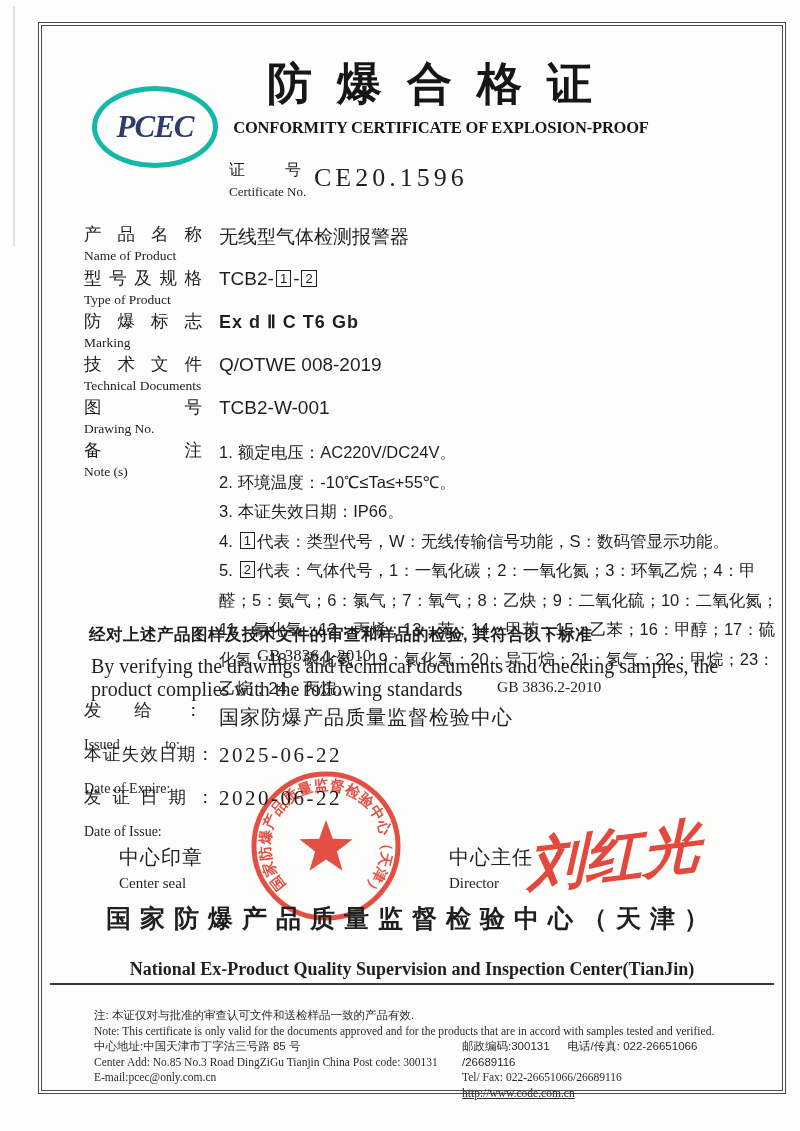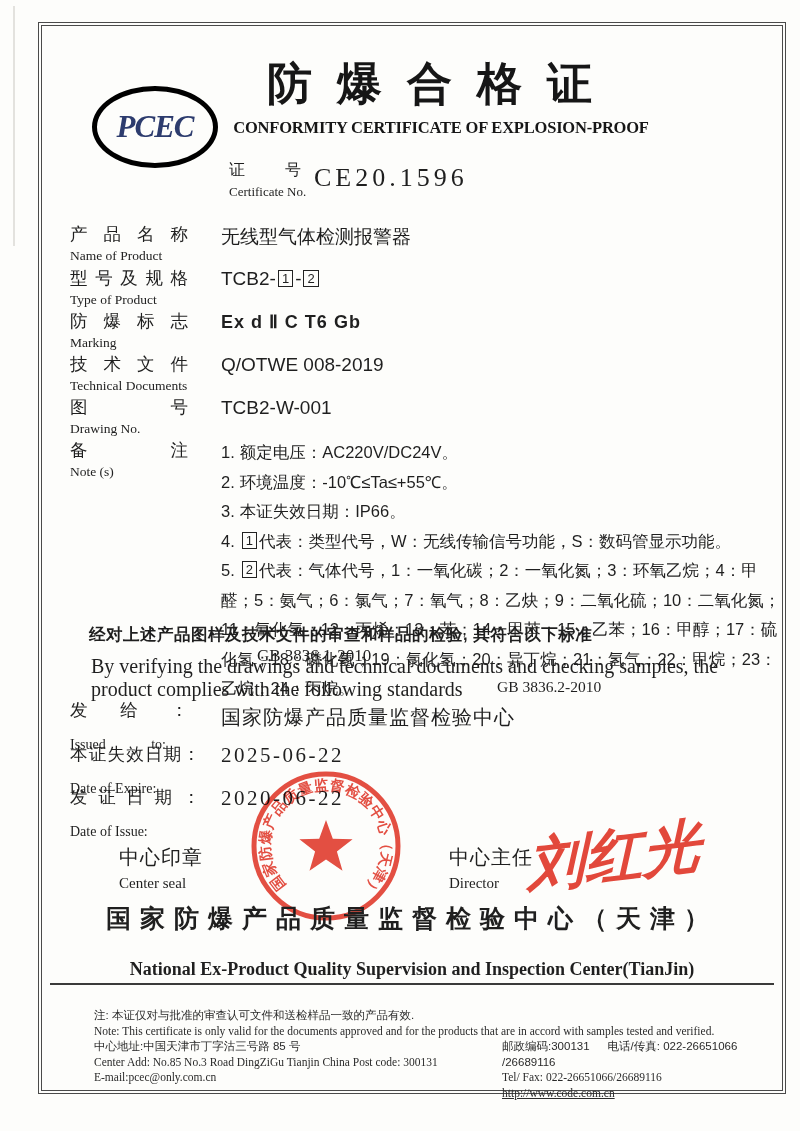--- a/index.html
+++ b/index.html
@@ -5,37 +5,37 @@
   * { margin:0; padding:0; box-sizing:border-box; }
   html,body { width:800px; height:1131px; background:#fdfdfb; overflow:hidden;
               font-family:"Liberation Sans", sans-serif; color:#1f1f1f; }
   .scan-streak { position:absolute; left:13px; top:6px; width:2px; height:240px; background:#e3e2de; }
   .frame-outer { position:absolute; left:38px; top:22px; width:748px; height:1072px;
                  border:1px solid #4a4a4a; }
   .frame { position:absolute; left:2px; top:2px; right:2px; bottom:2px;
            border:1px solid #4a4a4a; }
   
   .logo { position:absolute; left:50px; top:60px; width:126px; height:82px;
-          border:5px solid #000000; border-radius:50%;
+          border:5px solid #14b8a6; border-radius:50%;
           display:flex; align-items:center; justify-content:center; }
   .logo span { font-family:"Liberation Serif", serif; font-style:italic; font-weight:bold;
                font-size:31px; color:#2d3c6e; letter-spacing:-1px; }
   .title-cn { position:absolute; left:0; right:0; top:28px; text-align:center; padding-left:60px;
               font-family:"Liberation Serif", serif; font-weight:bold; font-size:45px;
               letter-spacing:25px; white-space:nowrap; color:#161616; }
   .title-en { position:absolute; left:0; right:0; top:92px; text-align:center; padding-left:58px;
               font-family:"Liberation Serif", serif; font-weight:bold; font-size:16.5px;
               letter-spacing:-0.2px; color:#161616; }
   .certno-labels { position:absolute; left:187px; top:134px; width:105px; }
   .certno-cn { font-size:16px; text-align:justify; text-align-last:justify; width:72px;font-family:Liberation Mono, monospace; }
   .certno-en { font-family:"Liberation Serif", serif; font-size:13px; margin-top:3px; }
   .certno-val { position:absolute; left:272px; top:137px; font-family:"Liberation Serif", serif;
                 font-size:26px; letter-spacing:4px; }
   
-  .frow { position:absolute; left:28px; display:flex;gap:16px; }
+  .frow { position:absolute; left:42px; display:flex; }
   .flab { width:135px; flex:0 0 135px; }
   .flab .cn { width:118px; font-size:17.5px; text-align:justify; text-align-last:justify; }
   .flab .en { font-family:"Liberation Serif", serif; font-size:13.5px; margin-top:2px; color:#222; }
   .fval { font-size:19px; padding-top:2px; }
   .fval.marking { font-weight:bold; font-size:18px; letter-spacing:1px; }
   .boxnum { display:inline-block; border:1.5px solid #222; font-size:13px; line-height:15px;
             padding:0 3px; margin:0 2px; vertical-align:2px; }
   .boxnum:empty { display:none; }
   
   .notes-list { width:560px; font-size:16.5px; line-height:29.5px; }
@@ -65,21 +65,21 @@
             font-size:24px; font-weight:bold; letter-spacing:2px; white-space:nowrap; }
   .cline3 { position:absolute; left:0; right:0; top:933px; text-align:center;
             font-family:"Liberation Serif", serif; font-weight:bold; font-size:18px; }
   .cdivider { position:absolute; left:8px; right:8px; top:957px; border-top:2px solid #3a3a3a; }
   
   .footer { position:absolute; left:52px; right:26px; top:982px;
             font-family:"Liberation Serif", serif; font-size:11.5px; line-height:15.5px; color:#2a2a2a; }
   .footer .fnote-cn { font-family:"Liberation Sans", sans-serif; font-size:11.5px; }
   .fcols { display:flex; }
   .fcol-l { flex:0 0 368px; }
-  .fcol-r { flex:1;margin-left:40px; }
+  .fcol-r { flex:1; }
   .fcol-r .r1 span { margin-right:18px; }
   .weblink { text-decoration:underline; }
 </style>
 </head>
 <body>
 
 <div class="scan-streak"></div>
 
 <div class="frame-outer">
 <div class="frame">

